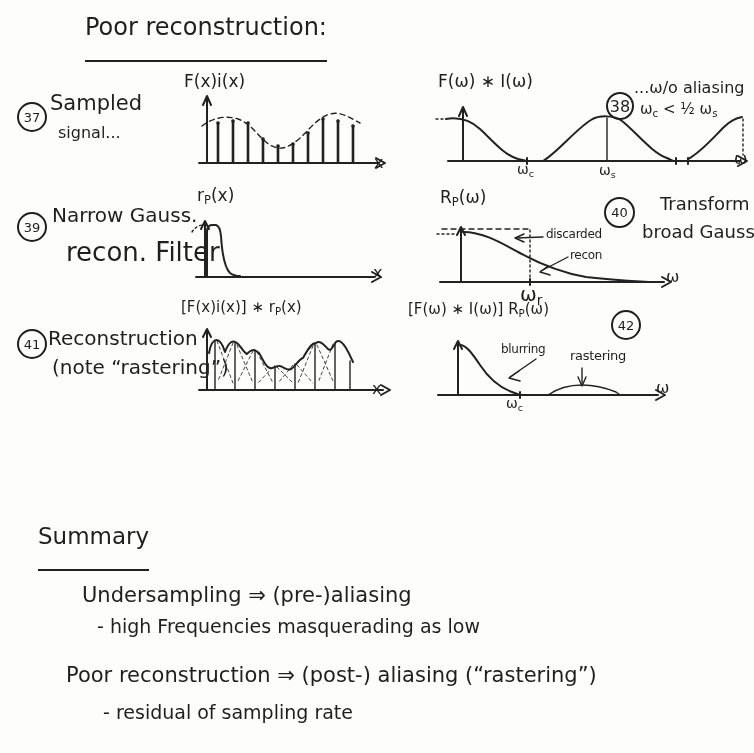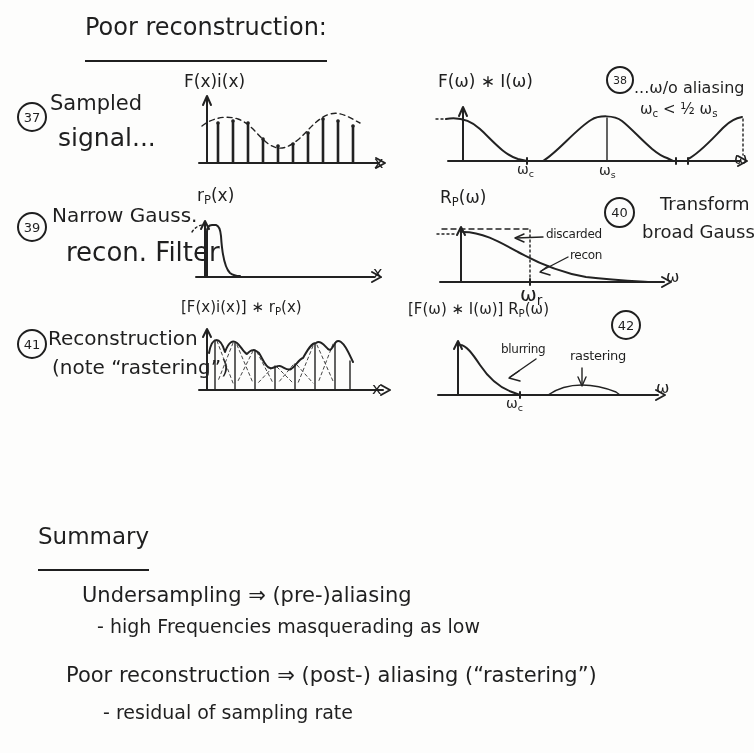--- a/index.html
+++ b/index.html
@@ -31,21 +31,21 @@
 <body>
 
 <div class="page">
 
   <span class="hw underline" style="left:85px;top:14px;font-size:24px;">Poor reconstruction:</span>
 
   <div class="badge" style="left:17px;top:102px;width:26px;height:26px;">
     <span>37</span>
   </div>
   <span class="hw" style="left:50px;top:92px;font-size:21px;">Sampled</span>
-  <span class="hw" style="left:58px;top:124px;font-size:25px;">signal...</span>
+  <span class="hw" style="left:58px;top:124px;font-size:16px;">signal...</span>
 
   <span class="hw" style="left:184px;top:72px;font-size:17px;">F(x)i(x)</span>
 
   <svg class="plot" style="left:180px;top:66px;" width="230" height="105" viewBox="0 0 230 105">
     <path d="M27,32 V97"></path>
     <path d="M23,39 L27,30 L31,39"></path>
     <path d="M19,97 H198"></path>
     <path d="M196,92 L205,97 L196,102"></path>
     <path class="bars" d="M38,96 V57 M53,96 V55 M68,96 V57 M83,96 V73 M98,96 V80 M113,96 V78 M128,96 V67 M143,96 V53 M158,96 V55 M173,96 V60"></path>
     <circle cx="38" cy="57" r="1.8"></circle>
@@ -74,21 +74,21 @@
     <path d="M113,68 C128,59 146,36 161,27 C169,22 184,22 192,28 C206,39 222,60 237,65 L243,68"></path>
     <path class="thin" d="M177,68 V25"></path>
     <path d="M97,65 V71 M246,65 V71 M258,65 V71"></path>
     <path d="M258,66 C270,60 282,46 294,34 C300,28 306,25 312,24"></path>
     <path class="dots" d="M313,26 V62"></path>
   </svg>
   <span class="hw" style="left:734px;top:150px;font-size:16px;">ω</span>
   <span class="hw" style="left:517px;top:162px;font-size:14px;"><span>ω</span><sub class="s">c</sub></span>
   <span class="hw" style="left:599px;top:163px;font-size:14px;"><span>ω</span><sub class="s">s</sub></span>
 
-  <div class="badge" style="left:606px;top:66px;width:24px;height:24px;font-size:11px;">
+  <div class="badge" style="left:606px;top:92px;width:24px;height:24px;font-size:16px;">
     <span>38</span>
   </div>
   <span class="hw" style="left:634px;top:79px;font-size:16px;">...ω/o aliasing</span>
   <span class="hw" style="left:640px;top:101px;font-size:15px;"><span>ω</span><sub class="s">c</sub><span> &lt; ½ ω</span><sub class="s">s</sub></span>
 
   <div class="badge" style="left:17px;top:212px;width:26px;height:26px;">
     <span>39</span>
   </div>
   <span class="hw" style="left:52px;top:204px;font-size:20px;">Narrow Gauss.</span>
   <span class="hw" style="left:66px;top:238px;font-size:26px;text-align:right;">recon. Filter</span>

